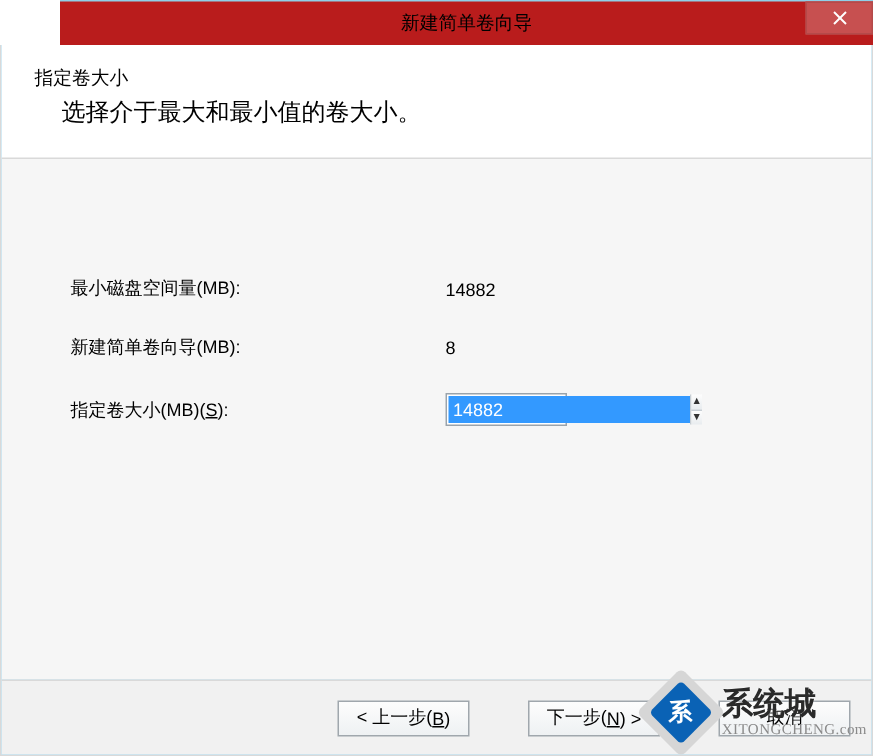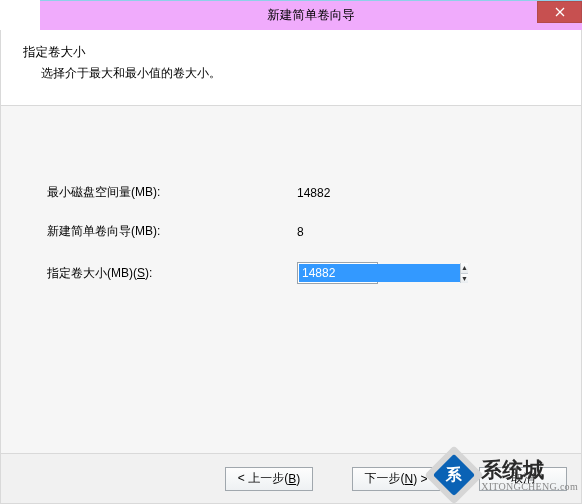--- a/index.html
+++ b/index.html
@@ -12,21 +12,21 @@
     color: #000;
     width: 582px;
     height: 504px;
     position: relative;
     overflow: hidden;
   }
   .titlebar {
     position: absolute;
     left: 0; right: 0; top: 0;
     height: 30px;
-    background: #f0abfc;
+    background: #b91c1c;
     border-top: 1px solid #8fd0e8;
     display: flex;
     align-items: center;
     justify-content: center;
     margin-left: 40px;
   }
   .titlebar-text {
     color: #000;
     font-size: 12.5px;
   }
@@ -58,21 +58,21 @@
     height: 76px;
     background: #ffffff;
     border-bottom: 1px solid #d9d9d9;
     padding: 14px 22px 0 22px;
   }
   .header-title {
     font-size: 12.5px;
     color: #000;
   }
   .header-sub {
-    font-size: 12px;
+    font-size: 16px;
     color: #000;
     margin-top: 4px;
     padding-left: 18px;
   }
   .content-area {
     position: absolute;
     left: 0; right: 0;
     top: 76px;
     bottom: 50px;
     background: #f6f6f6;

